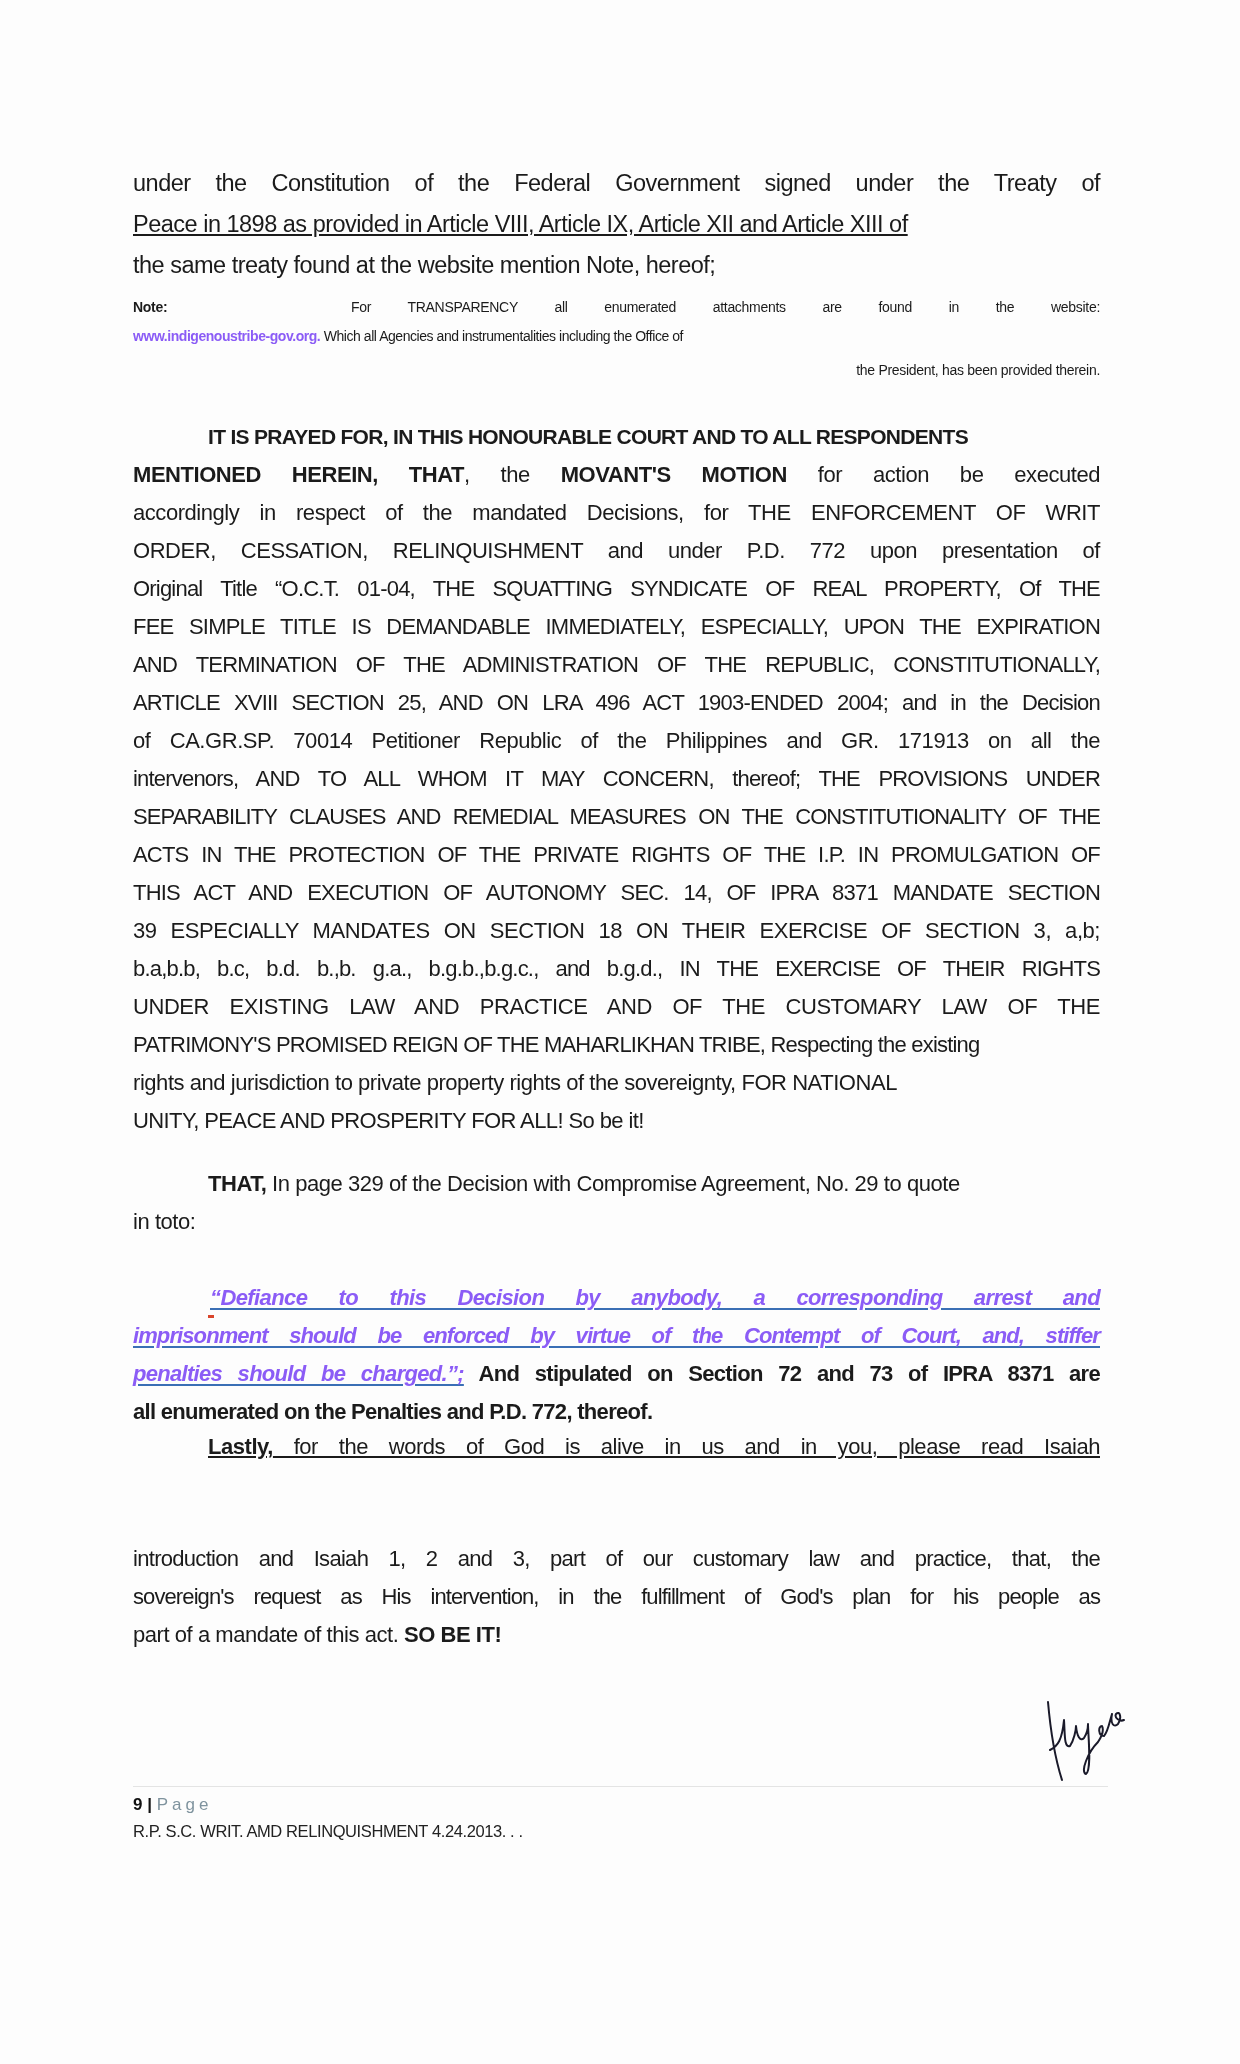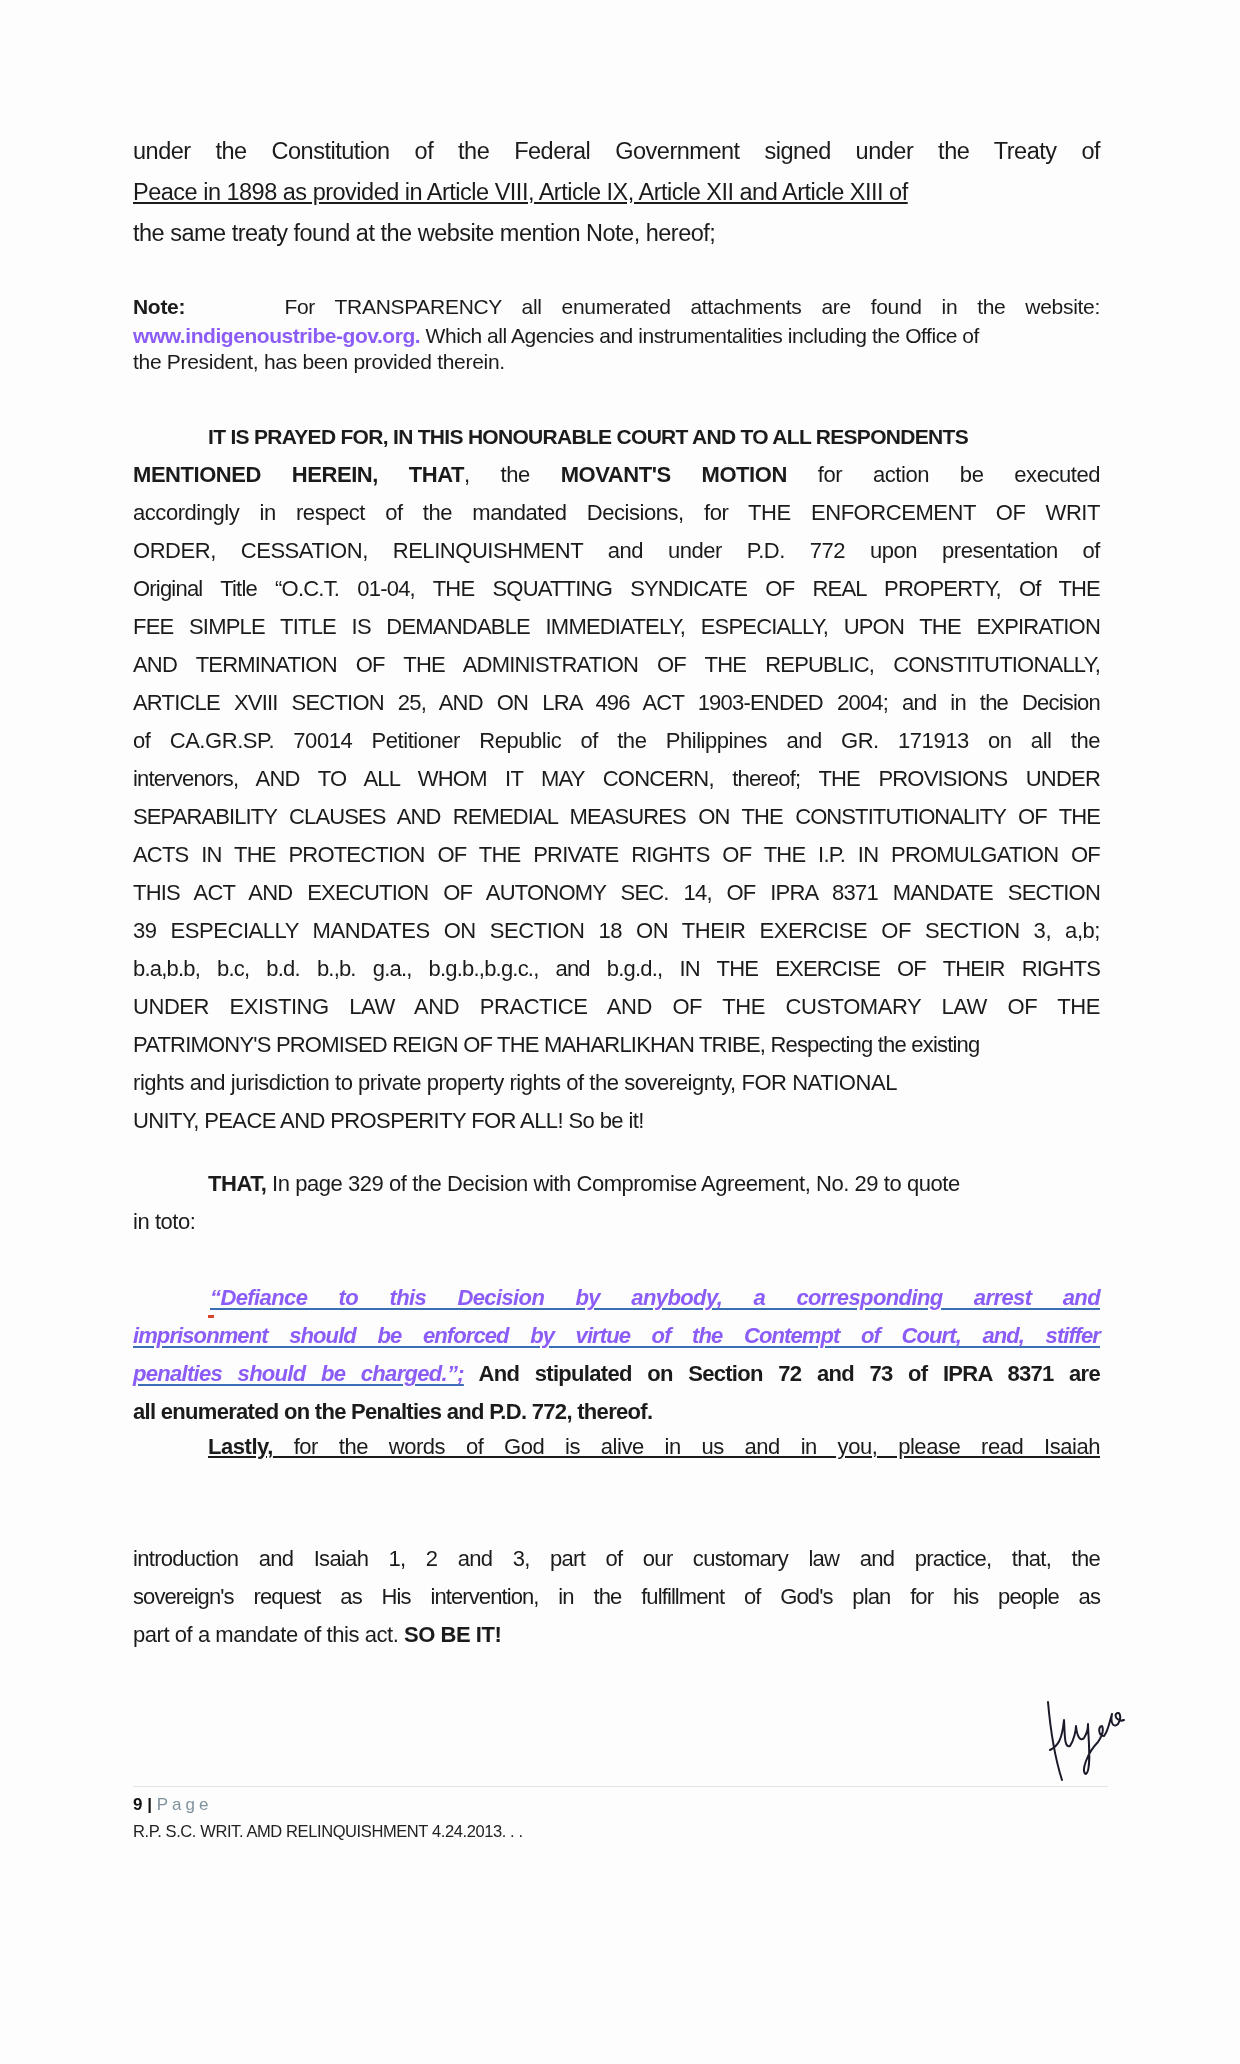--- a/index.html
+++ b/index.html
@@ -6,22 +6,22 @@
   body {
     width: 1240px; height: 2064px; background: #fdfdfd; position: relative; overflow: hidden;
     font-family: "Liberation Sans", sans-serif; color: #1b1b1b;
   }
   .page { position: absolute; left: 0; top: 0; width: 1240px; height: 2064px; }
   .line {
     position: absolute; left: 133px; width: 967px; white-space: nowrap;
     font-size: 22px; letter-spacing: -0.45px; line-height: 28px; height: 28px;
   }
   .line.j { text-align: justify; text-align-last: justify; white-space: normal; }
-  .line.big { font-size: 23.5px; letter-spacing: -0.5px; }
-  .line.small { font-size: 21px; letter-spacing: -0.3px; }
+  .line.big { font-size: 23.5px; letter-spacing: -0.5px; margin-top: 32px; }
+  .line.small { font-size: 14px; letter-spacing: -0.3px; }
   .b { font-weight: bold; }
   .link { color: #8b5cf6; font-weight: bold; }
   .quote { color: #8b5cf6; font-style: italic; font-weight: bold; text-decoration: underline; text-decoration-color: #3a6fb5; text-underline-offset: 3px; }
   .footer-rule { position: absolute; left: 133px; width: 975px; top: 1786px; height: 1px; background: #e4e4e4; }
   .pagenum { position: absolute; left: 133px; top: 1794px; font-size: 17px; line-height: 22px; }
   .pagenum .num { font-weight: bold; color: #111; }
   .pagenum .word { color: #7f939e; letter-spacing: 4px; }
   .footer-text { position: absolute; left: 133px; top: 1822px; font-size: 16.5px; letter-spacing: -0.4px; color: #222; }
   .signature { position: absolute; left: 1040px; top: 1680px; width: 100px; height: 110px; }
   .redmark { position: absolute; left: 208px; top: 1315px; width: 6px; height: 3px; background: #d9452b; }
@@ -35,21 +35,21 @@
   <div class="line big" style="top:178px;text-decoration:underline;">Peace in 1898 as provided in Article VIII, Article IX,  Article XII and Article XIII of</div>
   <div class="line big" style="top:219px;">the same treaty found at the website mention Note, hereof;</div>
 
   <div class="line small j" style="top:293px;">
     <span class="b">Note:</span>&nbsp;&nbsp;&nbsp;&nbsp;
     <span>For TRANSPARENCY all enumerated attachments are found in the website:</span>
   </div>
   <div class="line small" style="top:322px; letter-spacing:-0.45px;">
     <span class="link">www.indigenoustribe-gov.org.</span><span> Which all Agencies and instrumentalities including the Office of</span>
   </div>
-  <div class="line small" style="top:348px;">the President, has been provided therein.</div>
+  <div class="line small" style="top:356px;text-align:right;">the President, has been provided therein.</div>
 
   <div class="line j" style="top:461px;">
     <span class="b">MENTIONED HEREIN, THAT</span><span>, the </span><span class="b">MOVANT'S MOTION</span><span>  for action be executed</span>
   </div>
   <div class="line b" style="top:423px; left:208px; width:892px; font-size:21px; letter-spacing:-0.7px;">IT IS PRAYED FOR,  IN THIS HONOURABLE COURT AND TO ALL RESPONDENTS</div>
   <div class="line j" style="top:499px;">accordingly in respect of the mandated Decisions, for  THE ENFORCEMENT OF WRIT</div>
   <div class="line j" style="top:537px;">ORDER, CESSATION, RELINQUISHMENT and under P.D. 772 upon presentation of</div>
   <div class="line j" style="top:575px; letter-spacing:-0.8px;">Original Title “O.C.T. 01-04,   THE SQUATTING SYNDICATE OF REAL PROPERTY, Of THE</div>
   <div class="line j" style="top:613px; letter-spacing:-0.8px;">FEE SIMPLE TITLE IS DEMANDABLE IMMEDIATELY, ESPECIALLY, UPON  THE EXPIRATION</div>
   <div class="line j" style="top:651px; letter-spacing:-0.8px;">AND TERMINATION OF THE ADMINISTRATION OF THE REPUBLIC, CONSTITUTIONALLY,</div>

